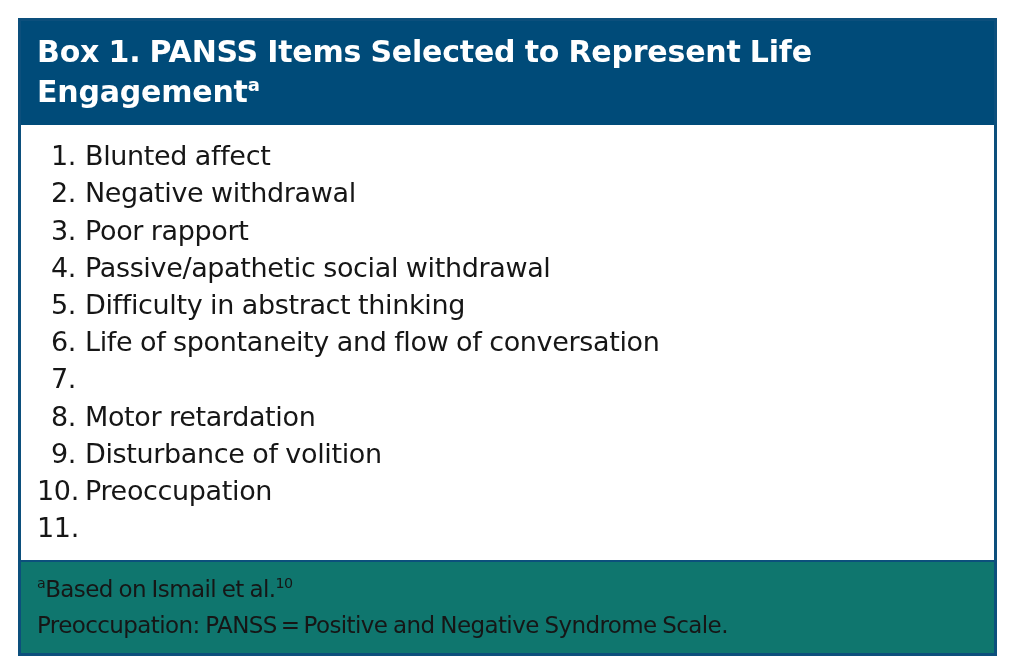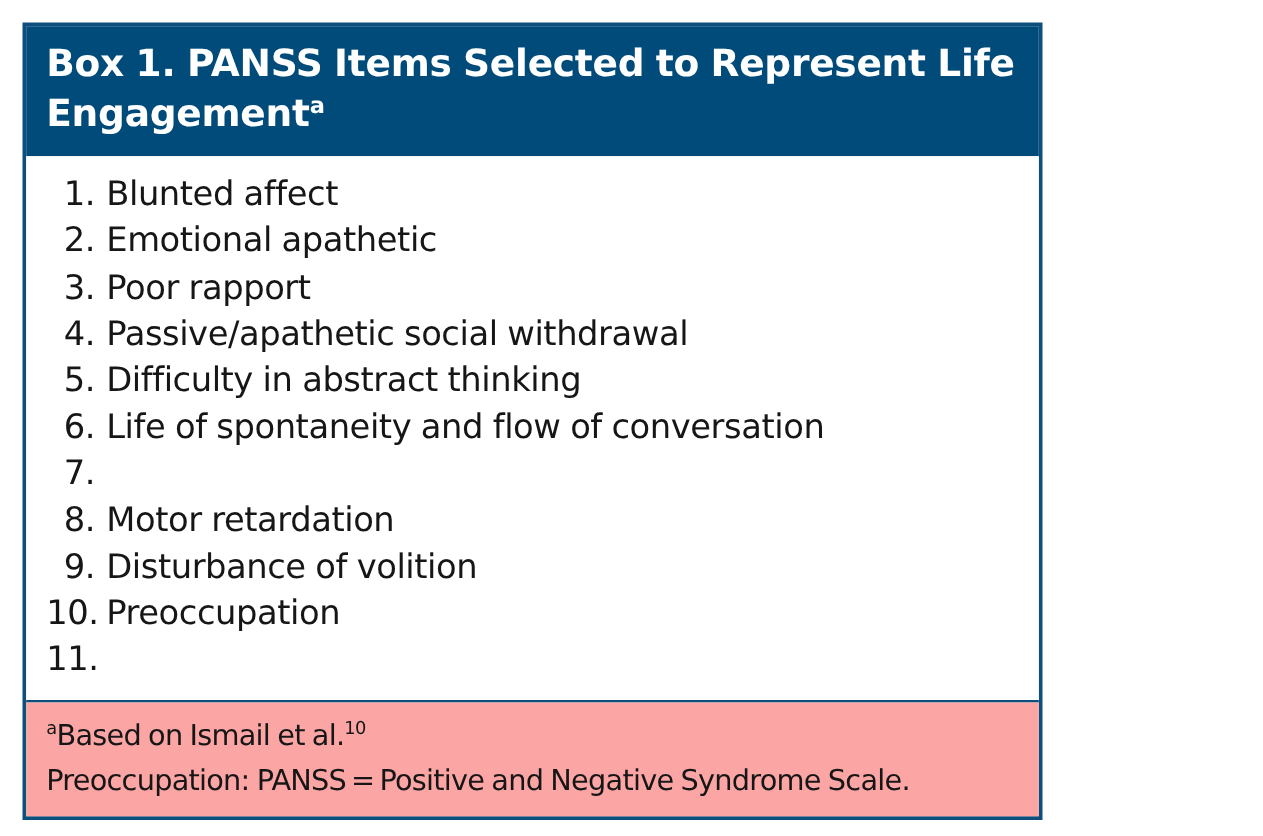--- a/index.html
+++ b/index.html
@@ -11,21 +11,21 @@
     width: 1010px;
     height: 669px;
     font-family: "Liberation Sans", sans-serif;
     -webkit-font-smoothing: antialiased;
   }
 
   #box-figure {
     position: absolute;
     left: 18px;
     top: 18px;
-    width: 816px;          
+    width: 979px;          
     box-sizing: border-box;
     border: 3px solid #0c4f7c;
     background: #ffffff;
   }
 
   
   .box-header {
     background: #004b79;
     padding: 11px 16px 14px 16px;
   }
@@ -79,21 +79,21 @@
   }
 
   
   .box-divider {
     height: 0;
     border-top: 2px solid #0c4f7c;
     margin: 0;
   }
   .box-footnotes {
     padding: 9px 20px 10px 16px;
-    background: #fca5a5;
+    background: #0f766e;
   }
   .footnote {
     margin: 0;
     font-family: "DejaVu Sans", sans-serif;
     font-size: 23px;
     line-height: 36px;
     color: #161616;
     letter-spacing: -0.6px;
     word-spacing: -1px;
     white-space: nowrap;
@@ -114,21 +114,21 @@
   </div>
 
   <div class="box-body">
     <ol class="item-list">
       <li>
         <span class="item-num">1.</span>
         <span class="item-text">Blunted affect</span>
       </li>
       <li>
         <span class="item-num">2.</span>
-        <span class="item-text">Emotional apathetic</span>
+        <span class="item-text">Negative withdrawal</span>
       </li>
       <li>
         <span class="item-num">3.</span>
         <span class="item-text">Poor rapport</span>
       </li>
       <li>
         <span class="item-num">4.</span>
         <span class="item-text">Passive/apathetic social withdrawal</span>
       </li>
       <li>

